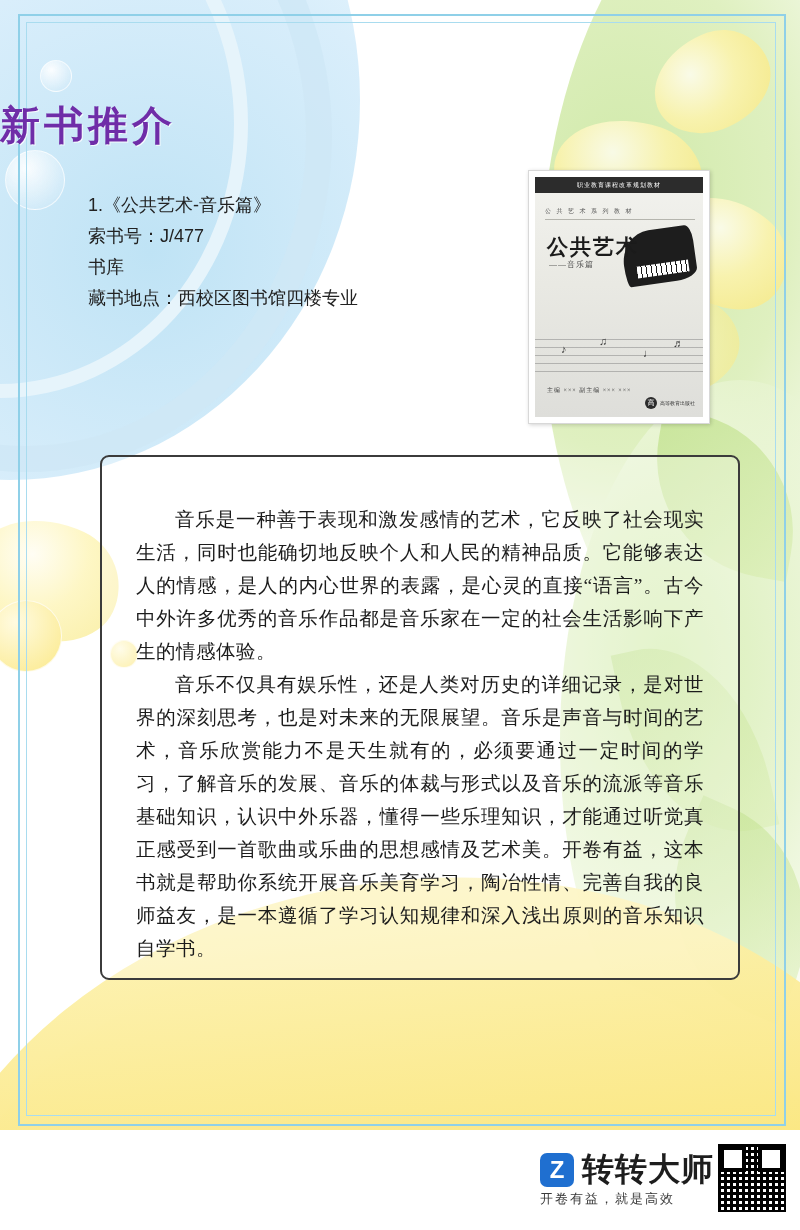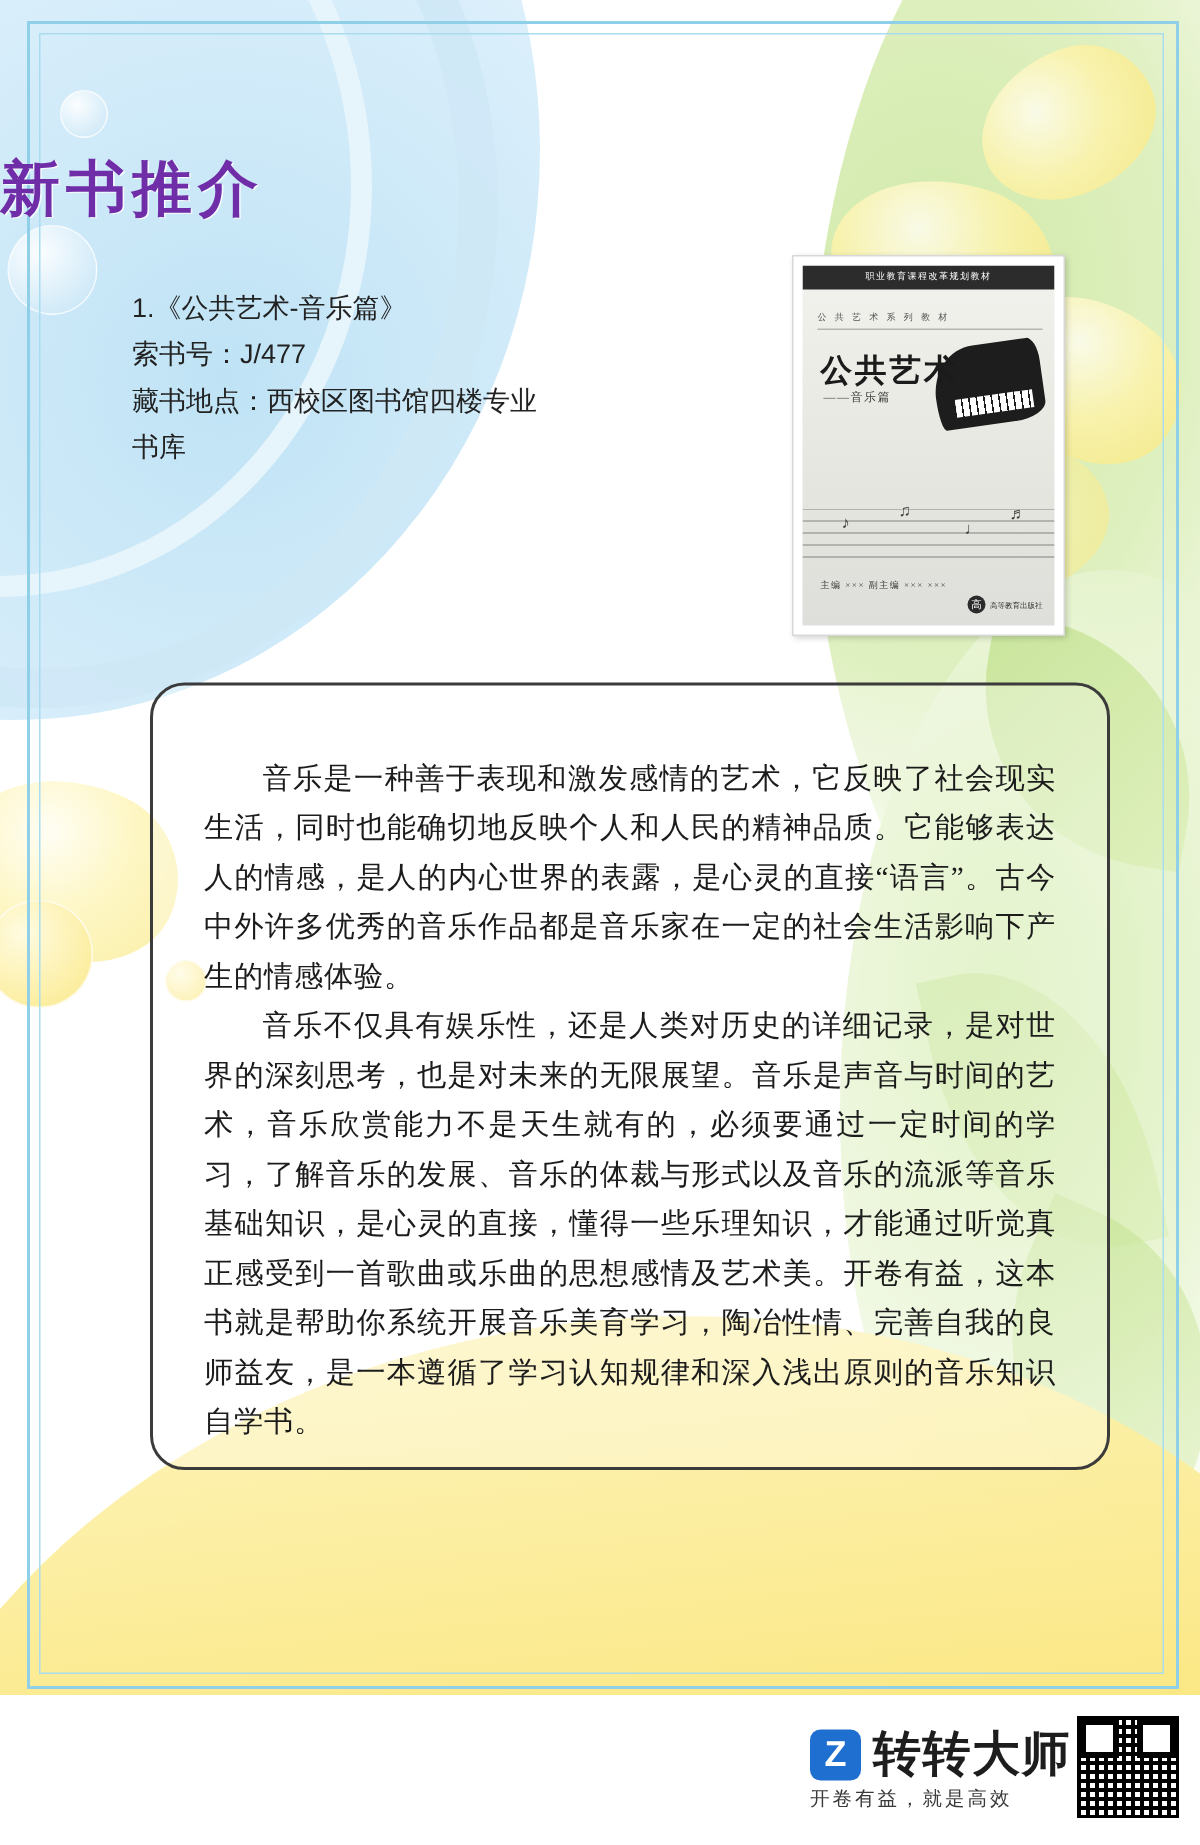--- a/index.html
+++ b/index.html
@@ -296,21 +296,21 @@
   }
 
   
   .text-panel {
     position: absolute;
     left: 100px;
     top: 455px;
     width: 640px;
     height: 525px;
     border: 2px solid #3b3b3b;
-    border-radius: 23px;
+    border-radius: 9px;
     background: rgba(255,255,255,0.30);
     box-sizing: border-box;
     padding: 46px 34px 20px 34px;
   }
   .body-text {
     font-family: "Liberation Serif", serif;
     font-size: 19.5px;
     line-height: 33px;
     color: #1c1c1c;
     letter-spacing: .5px;
@@ -421,22 +421,22 @@
   </div>
 
   <div class="frame-outer"></div>
   <div class="frame-inner"></div>
 
   <div class="title">新书推介</div>
 
   <div class="book-info">
     <div>1.《公共艺术-音乐篇》</div>
     <div>索书号：J/477</div>
+    <div>书库</div>
     <div>藏书地点：西校区图书馆四楼专业</div>
-    <div>书库</div>
   </div>
 
   <div class="cover-wrap">
     <div class="cover">
       <div class="cover-topbar">职业教育课程改革规划教材</div>
       <div class="cover-series">公 共 艺 术 系 列 教 材</div>
       <div class="cover-rule"></div>
       <div class="cover-piano"></div>
       <div class="cover-keys"></div>
       <div class="cover-title">公共艺术</div>
@@ -450,21 +450,21 @@
       <div class="cover-pub">
         <span class="cover-pub-dot">高</span>
         <span>高等教育出版社</span>
       </div>
     </div>
   </div>
 
   <div class="text-panel">
     <div class="body-text">
       <p>音乐是一种善于表现和激发感情的艺术，它反映了社会现实生活，同时也能确切地反映个人和人民的精神品质。它能够表达人的情感，是人的内心世界的表露，是心灵的直接“语言”。古今中外许多优秀的音乐作品都是音乐家在一定的社会生活影响下产生的情感体验。</p>
-      <p>音乐不仅具有娱乐性，还是人类对历史的详细记录，是对世界的深刻思考，也是对未来的无限展望。音乐是声音与时间的艺术，音乐欣赏能力不是天生就有的，必须要通过一定时间的学习，了解音乐的发展、音乐的体裁与形式以及音乐的流派等音乐基础知识，是心灵的直接，懂得一些乐理知识，才能通过听觉真正感受到一首歌曲或乐曲的思想感情及艺术美。开卷有益，这本书就是帮助你系统开展音乐美育学习，陶冶性情、完善自我的良师益友，是一本遵循了学习认知规律和深入浅出原则的音乐知识自学书。</p>
+      <p>音乐不仅具有娱乐性，还是人类对历史的详细记录，是对世界的深刻思考，也是对未来的无限展望。音乐是声音与时间的艺术，音乐欣赏能力不是天生就有的，必须要通过一定时间的学习，了解音乐的发展、音乐的体裁与形式以及音乐的流派等音乐基础知识，认识中外乐器，懂得一些乐理知识，才能通过听觉真正感受到一首歌曲或乐曲的思想感情及艺术美。开卷有益，这本书就是帮助你系统开展音乐美育学习，陶冶性情、完善自我的良师益友，是一本遵循了学习认知规律和深入浅出原则的音乐知识自学书。</p>
     </div>
   </div>
 
   <div class="footer"></div>
   <div class="wm-logo">
     <span class="wm-z">Z</span>
     <span class="wm-name">转转大师</span>
   </div>
   <div class="wm-slogan">开卷有益，就是高效</div>
   <div class="qr"></div>

